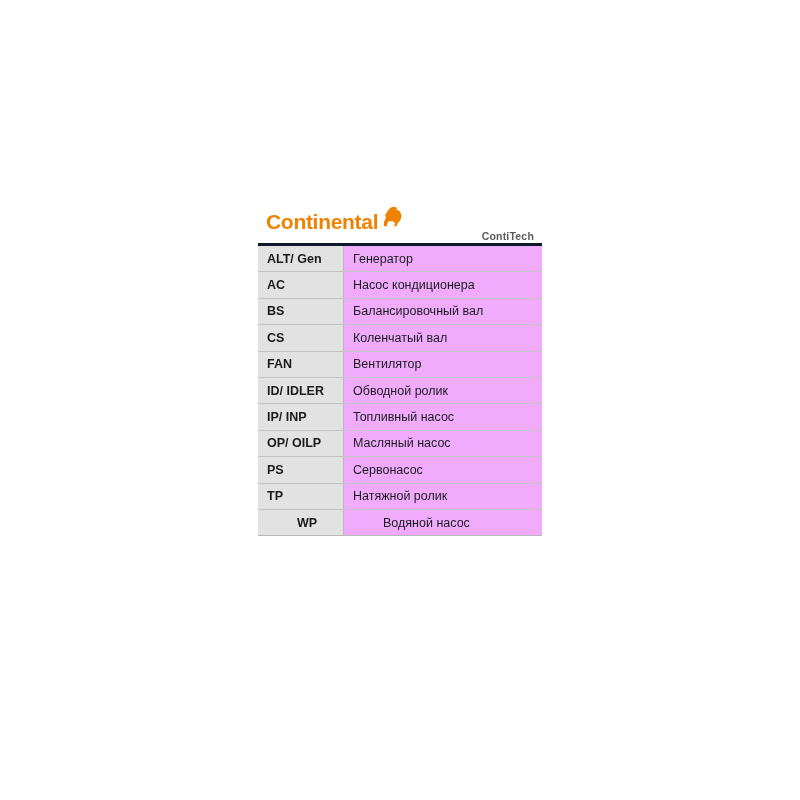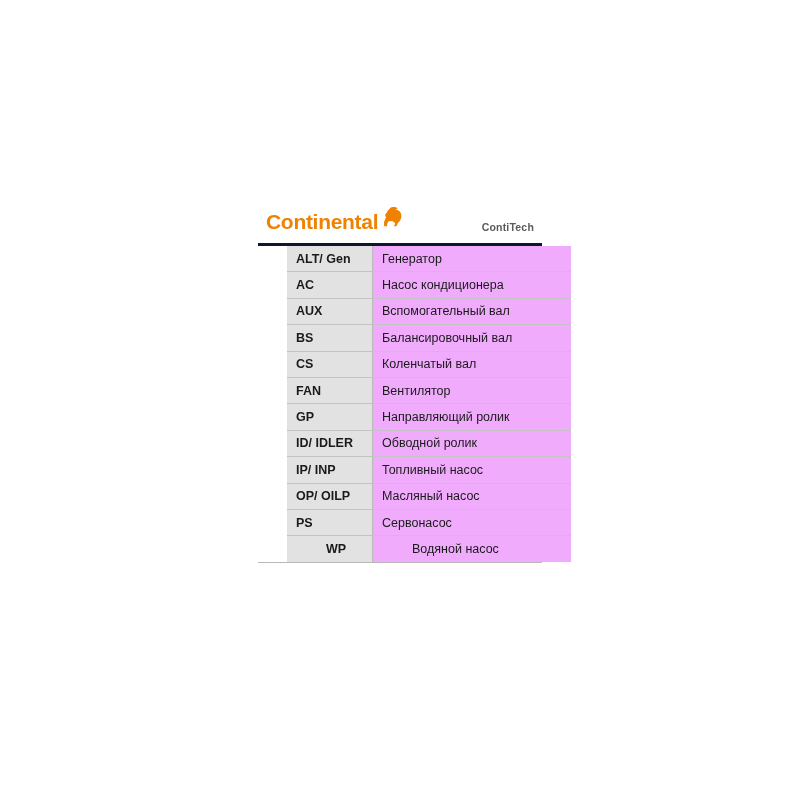--- a/index.html
+++ b/index.html
@@ -47,34 +47,33 @@
     color: #ef8200;
     line-height: 21px;
   }
   .brand-horse {
     margin-left: 1px;
     margin-bottom: 1px;
   }
   .brand-sub {
     position: absolute;
     right: 8px;
-    top: 21px;
+    top: 30px;
     font-family: "Liberation Sans", sans-serif;
     font-size: 10.5px;
     font-weight: bold;
     color: #5a5a5a;
     letter-spacing: 0.2px;
   }
 
   
   table.legend {
     border-collapse: collapse;
     width: 284px;
     table-layout: fixed;
-    margin-left: 29px;
   }
   table.legend td {
     height: 25.4px;
     padding: 0 0 0 9px;
     vertical-align: middle;
     border-bottom: 1px solid #c3c3c3;
     font-size: 12.5px;
     color: #1a1a1a;
   }
   table.legend tr:last-child td {
@@ -125,56 +124,52 @@
       <tbody>
         <tr>
           <td class="abbr">ALT/ Gen</td>
           <td class="desc">Генератор</td>
         </tr>
         <tr>
           <td class="abbr">AC</td>
           <td class="desc">Насос кондиционера</td>
         </tr>
         <tr>
-          <td class="abbr">AUX</td>
-          <td class="desc">Вспомогательный вал</td>
-        </tr>
-        <tr>
           <td class="abbr">BS</td>
           <td class="desc">Балансировочный вал</td>
         </tr>
         <tr>
           <td class="abbr">CS</td>
           <td class="desc">Коленчатый вал</td>
         </tr>
         <tr>
           <td class="abbr">FAN</td>
           <td class="desc">Вентилятор</td>
-        </tr>
-        <tr>
-          <td class="abbr">GP</td>
-          <td class="desc">Направляющий ролик</td>
         </tr>
         <tr>
           <td class="abbr">ID/ IDLER</td>
           <td class="desc">Обводной ролик</td>
         </tr>
         <tr>
           <td class="abbr">IP/ INP</td>
           <td class="desc">Топливный насос</td>
         </tr>
         <tr>
           <td class="abbr">OP/ OILP</td>
           <td class="desc">Масляный насос</td>
         </tr>
         <tr>
           <td class="abbr">PS</td>
           <td class="desc">Сервонасос</td>
         </tr>
         <tr>
+          <td class="abbr">TP</td>
+          <td class="desc">Натяжной ролик</td>
+        </tr>
+        <tr>
           <td class="abbr">WP</td>
           <td class="desc">Водяной насос</td>
         </tr>
       </tbody>
     </table>
 
     <div class="card-bottom-rule"></div>
   </div>
 
 </div>

